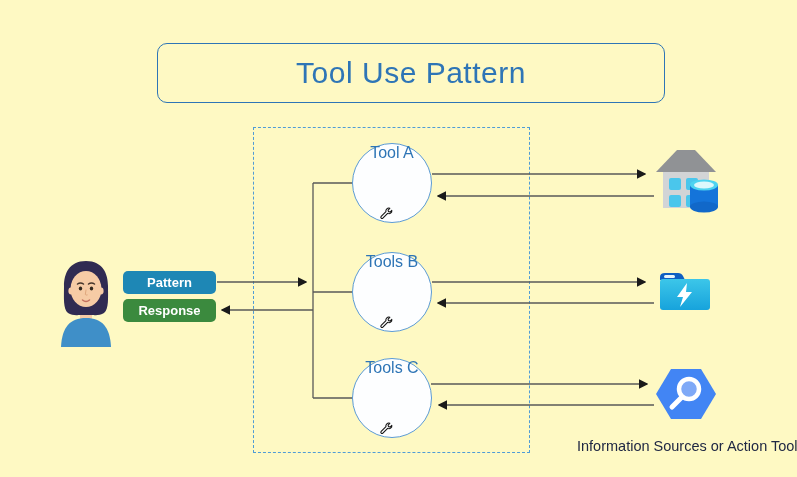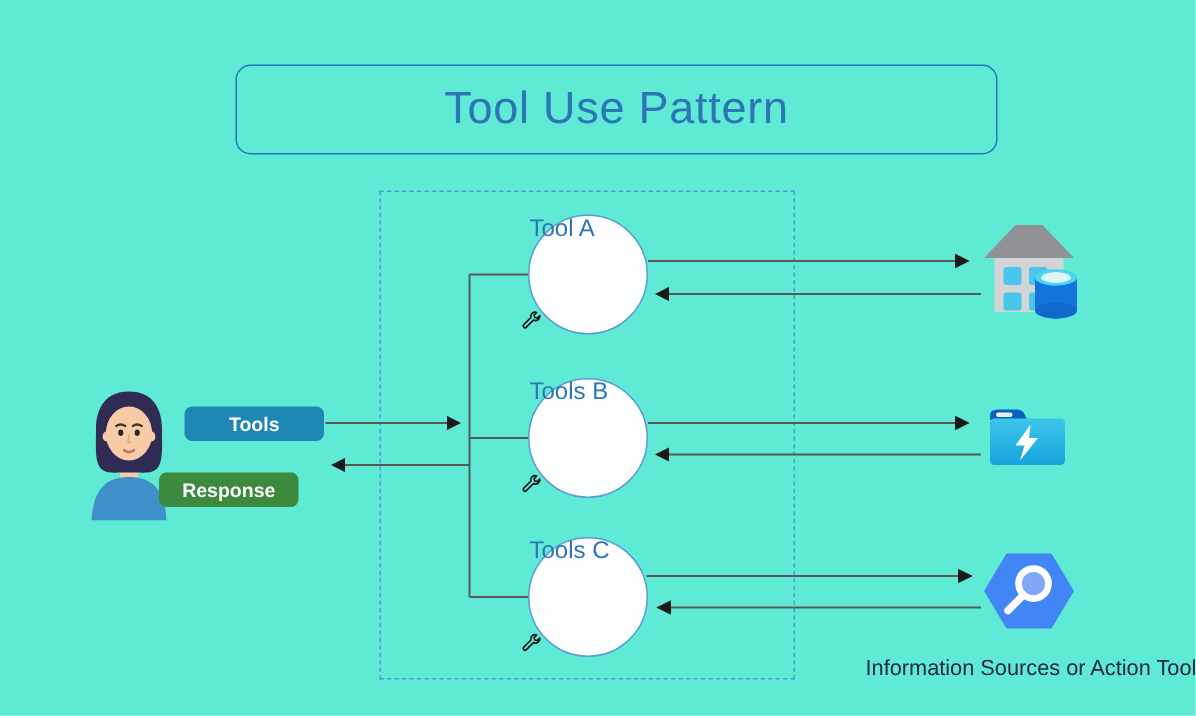--- a/index.html
+++ b/index.html
@@ -1,42 +1,42 @@
 <!DOCTYPE html>
 <html><head>
 <meta charset="utf-8">
 <style>
   html,body{margin:0;padding:0;}
-  .canvas{position:relative;width:797px;height:477px;background:#5eead4;
+  .canvas{position:relative;width:797px;height:477px;background:#fef9c3;
           font-family:"Liberation Sans",sans-serif;overflow:hidden;}
 
   .title-box{position:absolute;left:157px;top:43px;width:508px;height:60px;
              border:1.6px solid #2E75B6;border-radius:10px;box-sizing:border-box;
              display:flex;align-items:center;justify-content:center;}
   .title-box span{font-size:30px;color:#2E75B6;letter-spacing:.5px;}
 
   .dashed-box{position:absolute;left:253px;top:127px;width:277px;height:326px;
               border:1.6px dashed #4F9CD6;box-sizing:border-box;}
 
   .connectors{position:absolute;left:0;top:0;width:797px;height:477px;}
 
   .tool-node{position:absolute;width:80px;height:80px;border-radius:50%;
              border:1.6px solid #5B9BD5;background:#FDFEFF;box-sizing:border-box;
-             display:flex;flex-direction:column;justify-content:center;gap:44px;}
+             display:flex;flex-direction:column;align-items:center;justify-content:center;gap:44px;}
   .tool-label{font-size:16px;color:#2E75B6;}
   .wrench{margin-left:-12px;margin-top:1px;}
   .node-a{left:352px;top:143px;}
   .node-b{left:352px;top:252px;}
   .node-c{left:352px;top:358px;}
 
   .pill{position:absolute;width:93px;height:23px;border-radius:5px;
         display:flex;align-items:center;justify-content:center;
         color:#FFFFFF;font-size:13px;font-weight:bold;}
   .prompt{left:123px;top:271px;background:#1E87B5;}
-  .response{left:106px;top:299px;background:#3B8A3E;margin-top:16px;}
+  .response{left:123px;top:299px;background:#3B8A3E;}
 
   .avatar{position:absolute;left:51px;top:252px;}
   .icon-warehouse{position:absolute;left:654px;top:145px;}
   .icon-folder{position:absolute;left:657px;top:267px;}
   .icon-hexagon{position:absolute;left:656px;top:367px;}
 
   .caption{position:absolute;left:577px;top:438px;font-size:14.5px;
            color:#202844;white-space:nowrap;}
 </style>
 </head>
@@ -82,21 +82,21 @@
     <path d="M35 11 C21 11 18.5 25 19.5 35 C21 23 26 17.5 35 17.5 C44 17.5 49 23 50.5 35 C51.5 25 49 11 35 11 Z" fill="#302B52"></path>
     <path d="M26.5 32 Q29.5 30 32.5 32" stroke="#44352C" stroke-width="1.5" fill="none" stroke-linecap="round"></path>
     <path d="M37.5 32 Q40.5 30 43.5 32" stroke="#44352C" stroke-width="1.5" fill="none" stroke-linecap="round"></path>
     <ellipse cx="29.5" cy="36.5" rx="1.7" ry="2.1" fill="#32281F"></ellipse>
     <ellipse cx="40.5" cy="36.5" rx="1.7" ry="2.1" fill="#32281F"></ellipse>
     <path d="M35 38 L34.3 42.5 Q35 43.4 36.2 43" stroke="#DFA77C" stroke-width="1" fill="none" stroke-linecap="round"></path>
     <path d="M31.5 48 Q35 50.8 38.5 48" stroke="#C4705E" stroke-width="1.5" fill="none" stroke-linecap="round"></path>
   </svg>
 
   <div class="pill prompt">
-    <span>Tools</span>
+    <span>Pattern</span>
   </div>
   <div class="pill response">
     <span>Response</span>
   </div>
 
   <div class="tool-node node-a">
     <span class="tool-label">Tool A</span>
     <svg class="wrench" width="27" height="27" viewBox="0 0 24 24">
       <path fill="none" stroke="#141414" stroke-width="1.7" stroke-linejoin="round" stroke-linecap="round" d="M13.8 10.2 L6.2 17.8 A1.9 1.9 0 1 1 3.5 15.1 L11.1 7.5 A4.6 4.6 0 0 1 17.3 2.1 L14.5 4.9 L15.2 7.4 L17.7 8.1 L20.5 5.3 A4.6 4.6 0 0 1 13.8 10.2 Z"></path>
     </svg>

